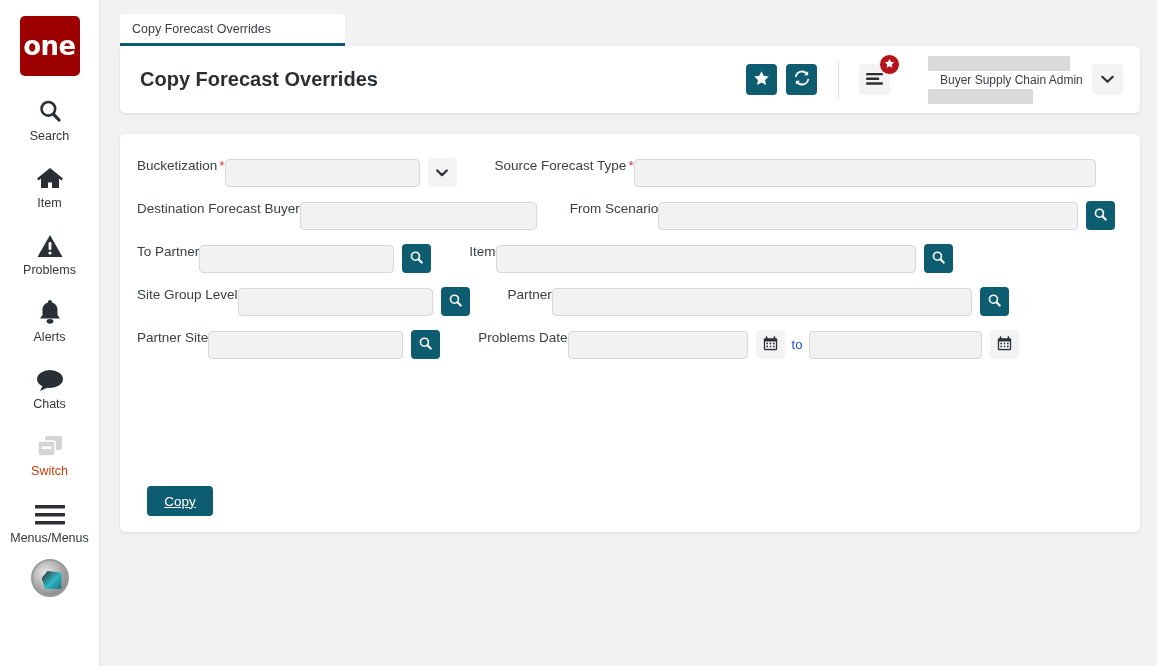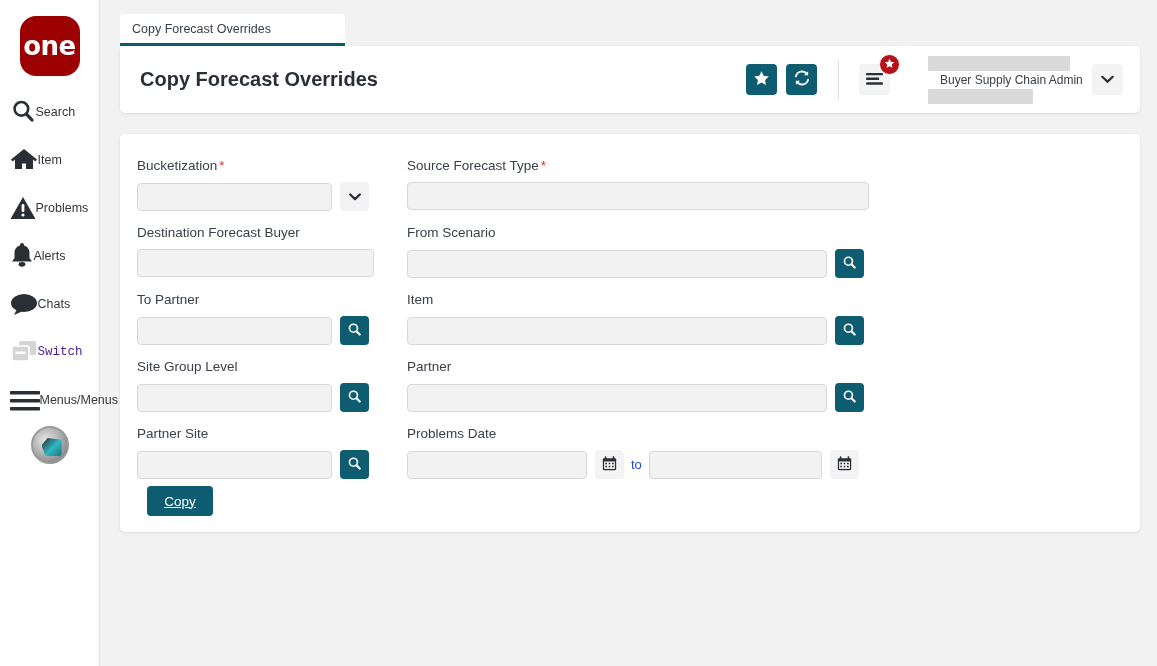--- a/index.html
+++ b/index.html
@@ -16,37 +16,37 @@
   
   .rail {
     position: absolute; left: 0; top: 0;
     width: 100px; height: 666px;
     background: #ffffff;
     border-right: 1px solid #e3e3e3;
     display: flex; flex-direction: column; align-items: center;
   }
   .logo {
     width: 60px; height: 60px; margin-top: 16px;
-    background: #9d0000; border-radius: 16px;
+    background: #9d0000; border-radius: 5px;
     display: flex; align-items: center; justify-content: center;
     color: #fff; font-size: 26px; font-weight: bold; letter-spacing: -0.5px;
     font-family: "DejaVu Sans", sans-serif;
   }
   .rail-item {
     width: 80px; margin-top: 18px;
-    display: flex; flex-direction: row; align-items: center;
+    display: flex; flex-direction: column; align-items: center;
     cursor: pointer; text-decoration: none;
   }
   .rail-ico { height: 30px; display: flex; align-items: flex-end; justify-content: center; }
   .rail-ico svg { display: block; }
   .rail-label {
     margin-top: 5px; font-size: 12.5px; color: #33373b;
     font-family: "Liberation Sans", sans-serif;
   }
-  .rail-item.disabled .rail-label { color: #4c1d95; font-family: Liberation Mono, monospace; }
+  .rail-item.disabled .rail-label { color: #c2410c; }
   .rail-item.disabled .rail-ico svg { fill: #d4d4d4; }
 
   .avatar {
     width: 38px; height: 38px; margin-top: 14px; border-radius: 50%;
     border: 2px solid #9a9a9a;
     background: radial-gradient(circle at 38% 36%, #e8e8e8 0%, #b6b6b6 42%, #6e6e6e 100%);
     position: relative; overflow: hidden; cursor: pointer;
   }
   .avatar::after {
     content: ""; position: absolute; left: 9px; top: 10px;
@@ -118,21 +118,21 @@
   
   .form-card {
     position: absolute; left: 120px; top: 134px;
     width: 1020px; height: 398px;
     background: #fff; border-radius: 5px;
     box-shadow: 0 1px 3px rgba(0,0,0,0.10);
   }
   .form-grid { position: absolute; left: 17px; top: 24px; }
 
   .frow { display: flex; margin-bottom: 14px; }
-  .fcol { display: flex; flex-direction: column; }
+  .fcol { display: flex; flex-direction: row; }
   .flabel {
     font-size: 13.5px; color: #3a4047; margin-bottom: 6px; white-space: nowrap;
     height: 18px;
   }
   .req { color: #d0342c; margin-left: 2px; }
   .fctl { display: flex; align-items: center; }
   .finput {
     height: 28px; background: #f2f2f2;
     border: 1px solid #d8d8d8; border-radius: 4px;
     font-size: 13px; color: #333; padding: 0 8px;

